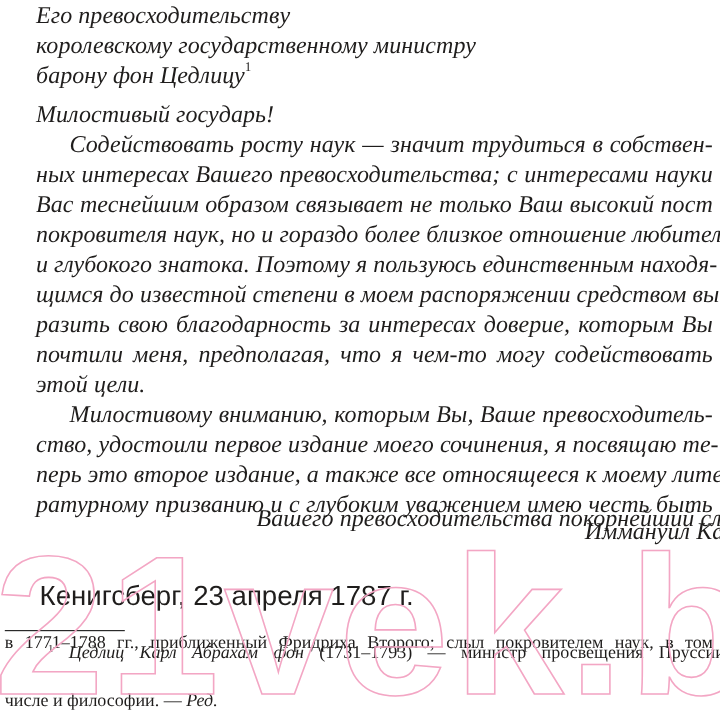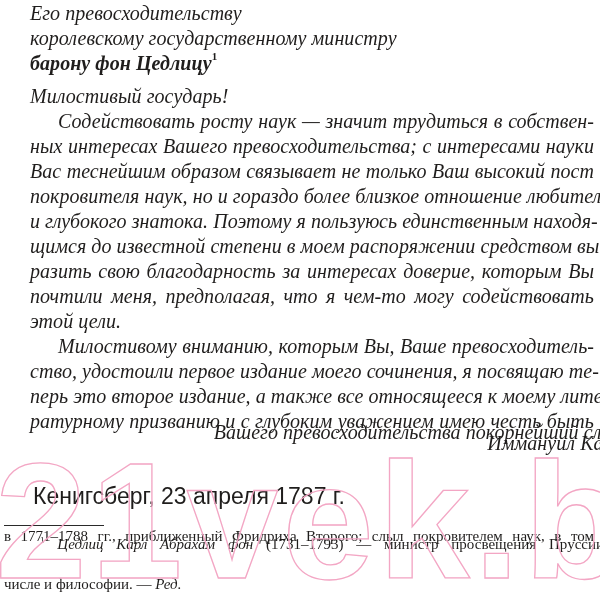--- a/index.html
+++ b/index.html
@@ -95,21 +95,21 @@
       pointer-events: none;
     }
   </style>
 </head>
 <body>
 
 <div class="page">
 
   <div class="line it" style="left:30px; top:2px;">Его превосходительству</div>
   <div class="line it" style="left:30px; top:27px;">королевскому государственному министру</div>
-  <div class="line it" style="left:30px; top:52px;font-weight:bold;"><span>барону фон Цедлицу</span><sup class="fn">1</sup></div>
+  <div class="line it" style="left:30px; top:52px;"><span>барону фон Цедлицу</span><sup class="fn">1</sup></div>
 
   <div class="line it" style="left:30px; top:85px;">Милостивый государь!</div>
 
   <div class="just it" style="left:58px; width:536px; top:110px;">Содействовать росту наук — значит трудиться в собствен-</div>
   <div class="just it" style="top:135px;">ных интересах Вашего превосходительства; с интересами науки</div>
   <div class="just it" style="top:160px;">Вас теснейшим образом связывает не только Ваш высокий пост</div>
   <div class="just it" style="top:185px;">покровителя наук, но и гораздо более близкое отношение любителя</div>
   <div class="just it" style="top:210px;">и глубокого знатока. Поэтому я пользуюсь единственным находя-</div>
   <div class="just it" style="top:235px;">щимся до известной степени в моем распоряжении средством вы-</div>
   <div class="just it" style="top:260px;">разить свою благодарность за интересах доверие, которым Вы</div>

